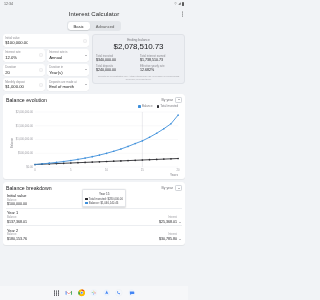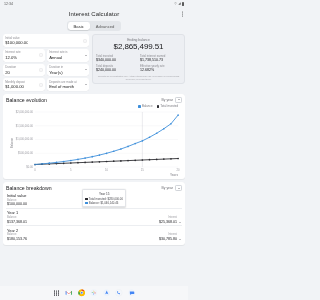--- a/index.html
+++ b/index.html
@@ -216,21 +216,21 @@
               <span class="field-label">Deposits are made at</span>
               <span class="field-value">End of month</span>
             </span>
             <span class="caret"></span>
           </div>
         </div>
       </div>
 
       <div class="summary">
         <div class="sum-label">Ending balance</div>
-        <div class="sum-big">$2,865,499.51</div>
+        <div class="sum-big">$2,078,510.73</div>
         <div class="sum-grid">
           <div>
             <div class="sum-cell-l">Total invested</div>
             <div class="sum-cell-v">$340,000.00</div>
           </div>
           <div>
             <div class="sum-cell-l">Total interest earned</div>
             <div class="sum-cell-v">$1,738,510.73</div>
           </div>
           <div>

